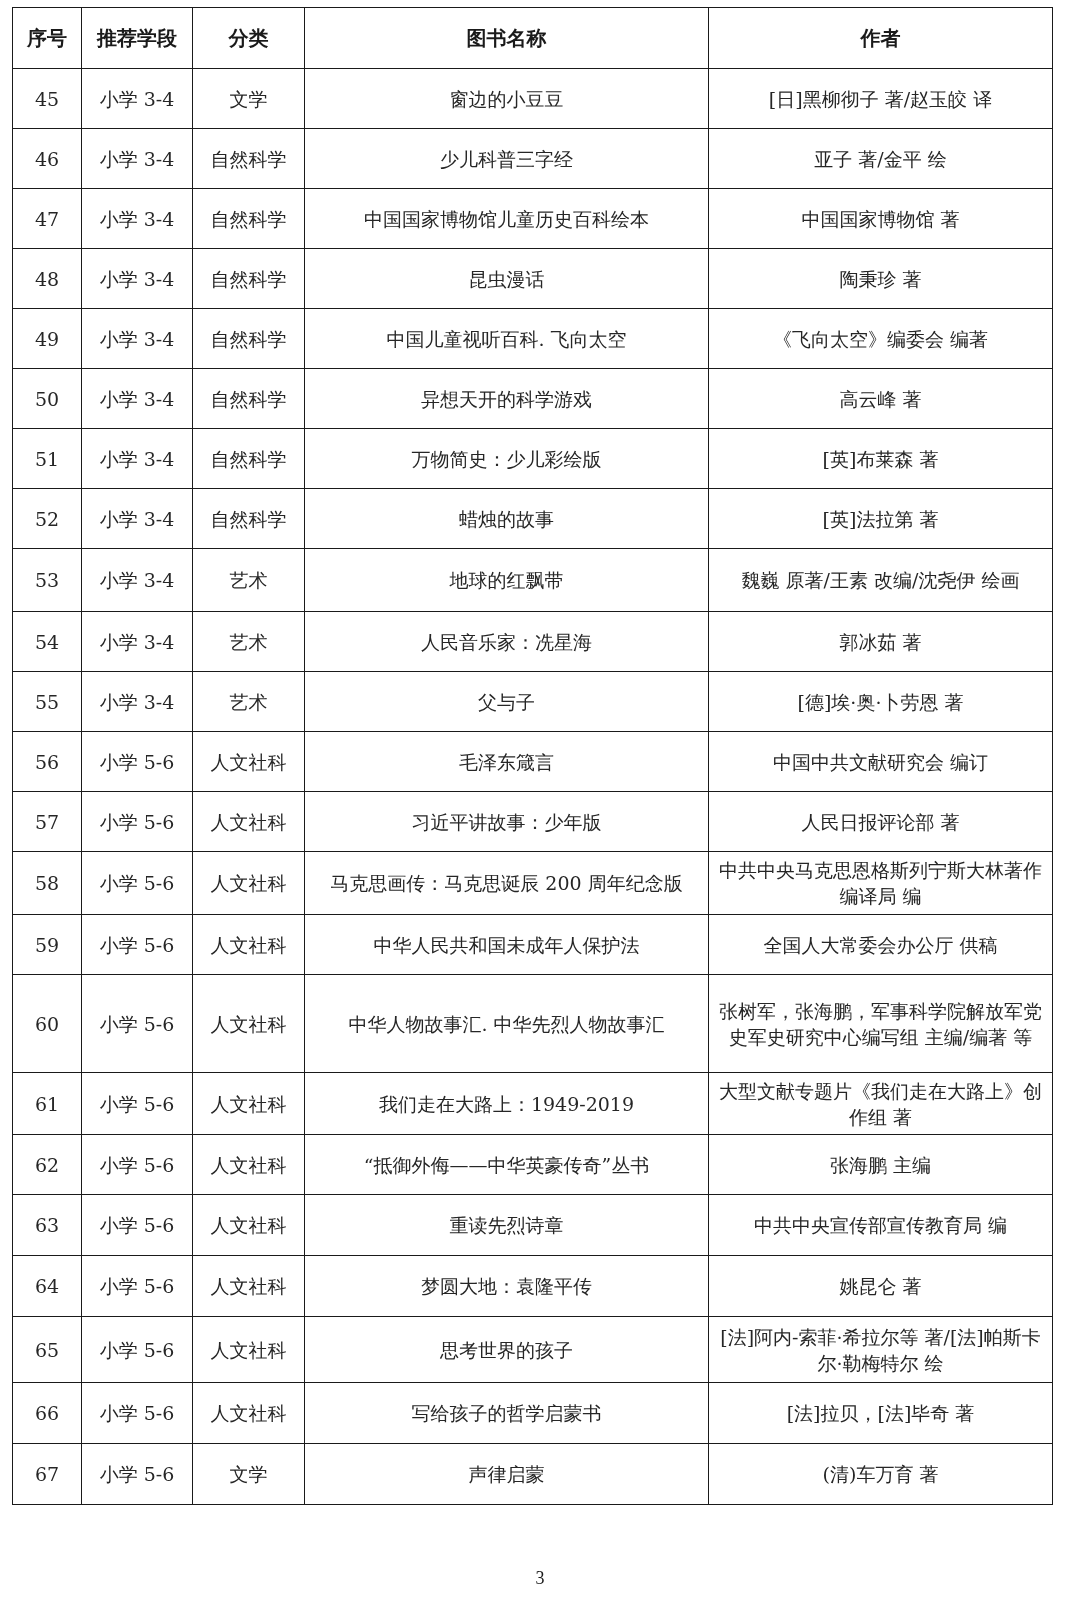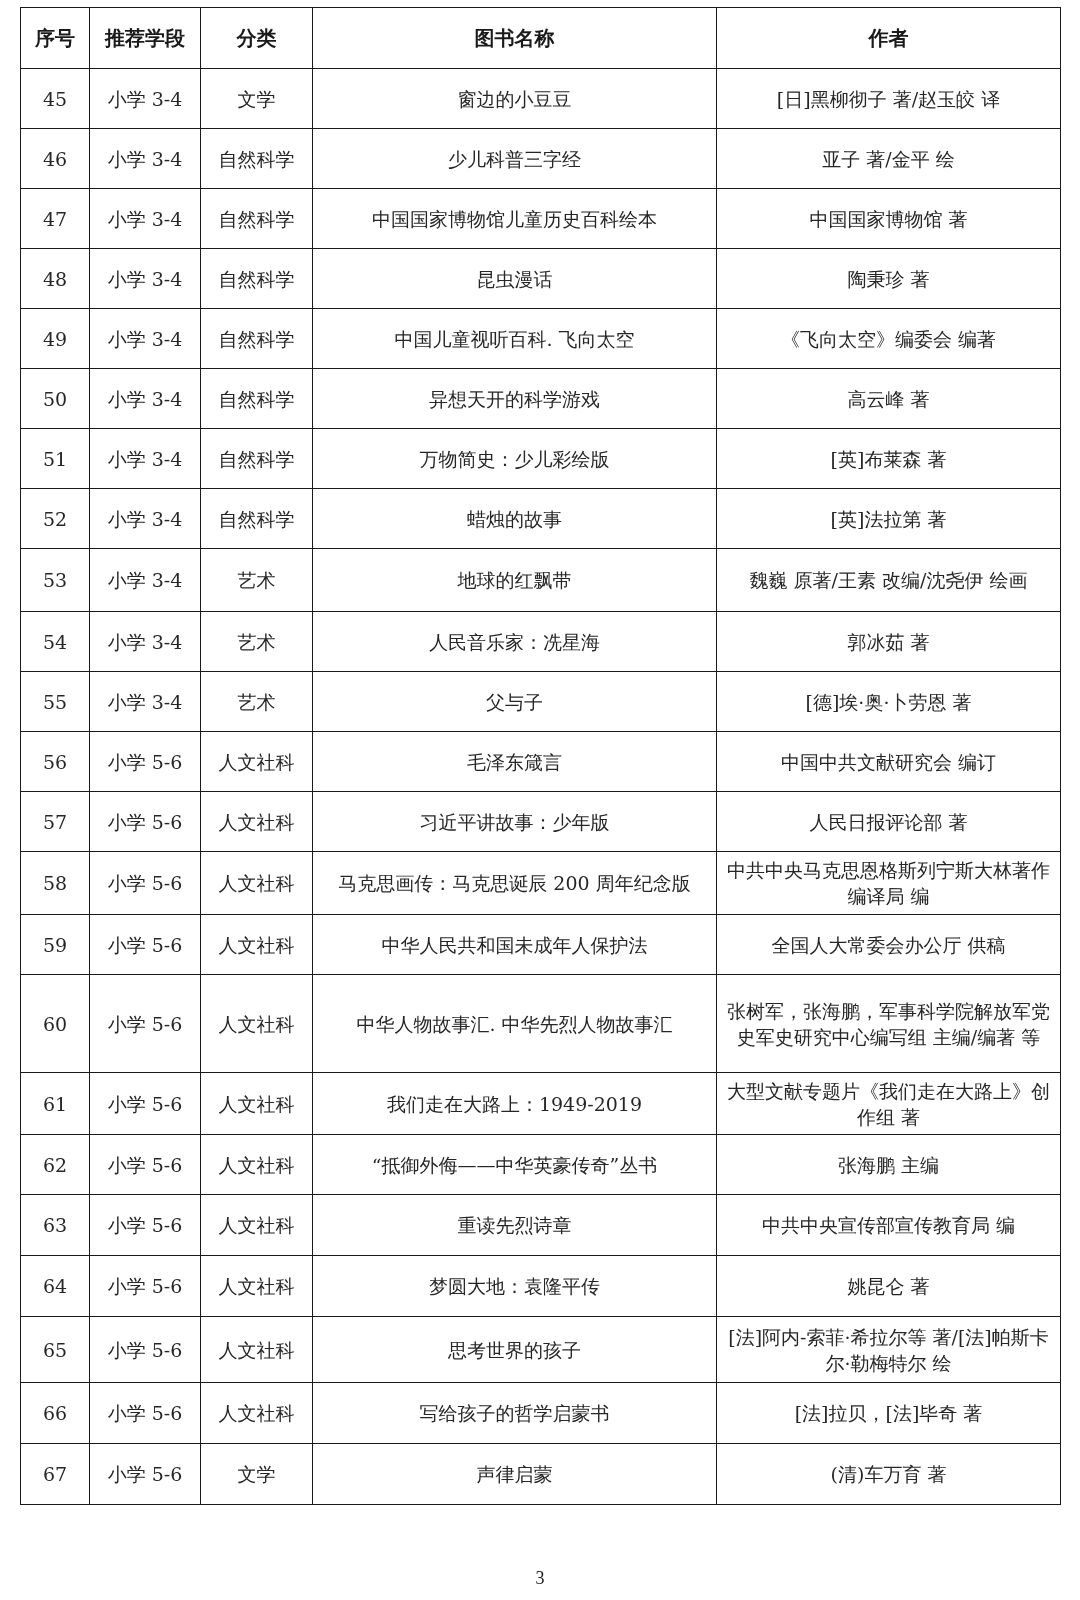--- a/index.html
+++ b/index.html
@@ -10,21 +10,21 @@
   body {
     width: 1080px;
     height: 1600px;
     position: relative;
     overflow: hidden;
     font-family: "DejaVu Serif", "Liberation Serif", serif;
     color: #1a1a1a;
   }
   table.booklist {
     position: absolute;
-    left: 20px;
+    left: 12px;
     top: 7px;
     width: 1040px;
     border-collapse: collapse;
     table-layout: fixed;
     border-radius: 29px;
   }
   table.booklist th,
   table.booklist td {
     border: 1.5px solid #1a1a1a;
     text-align: center;

